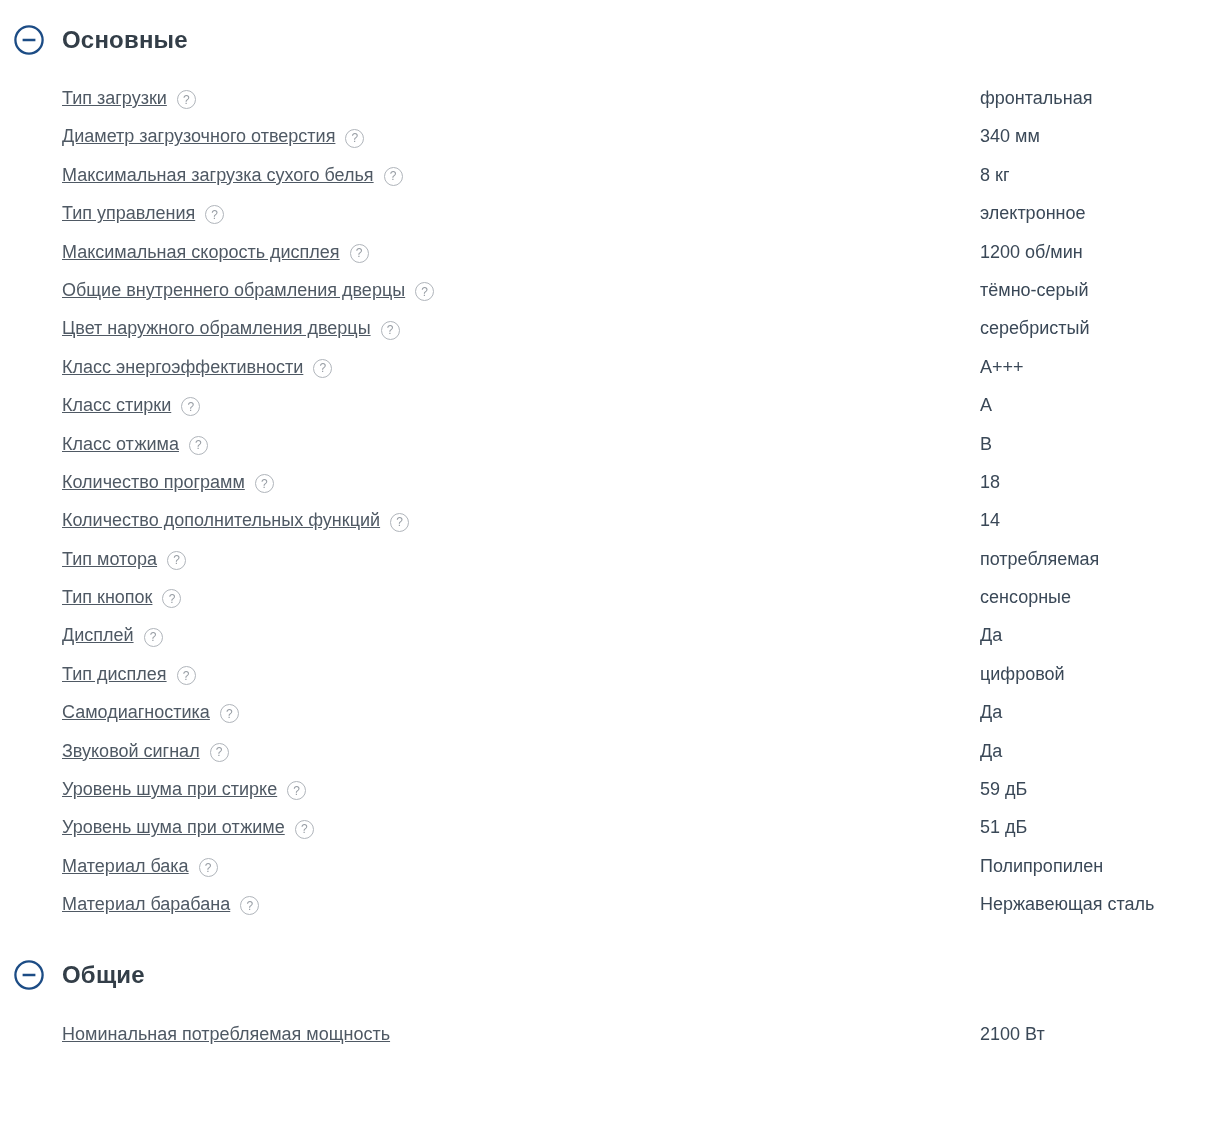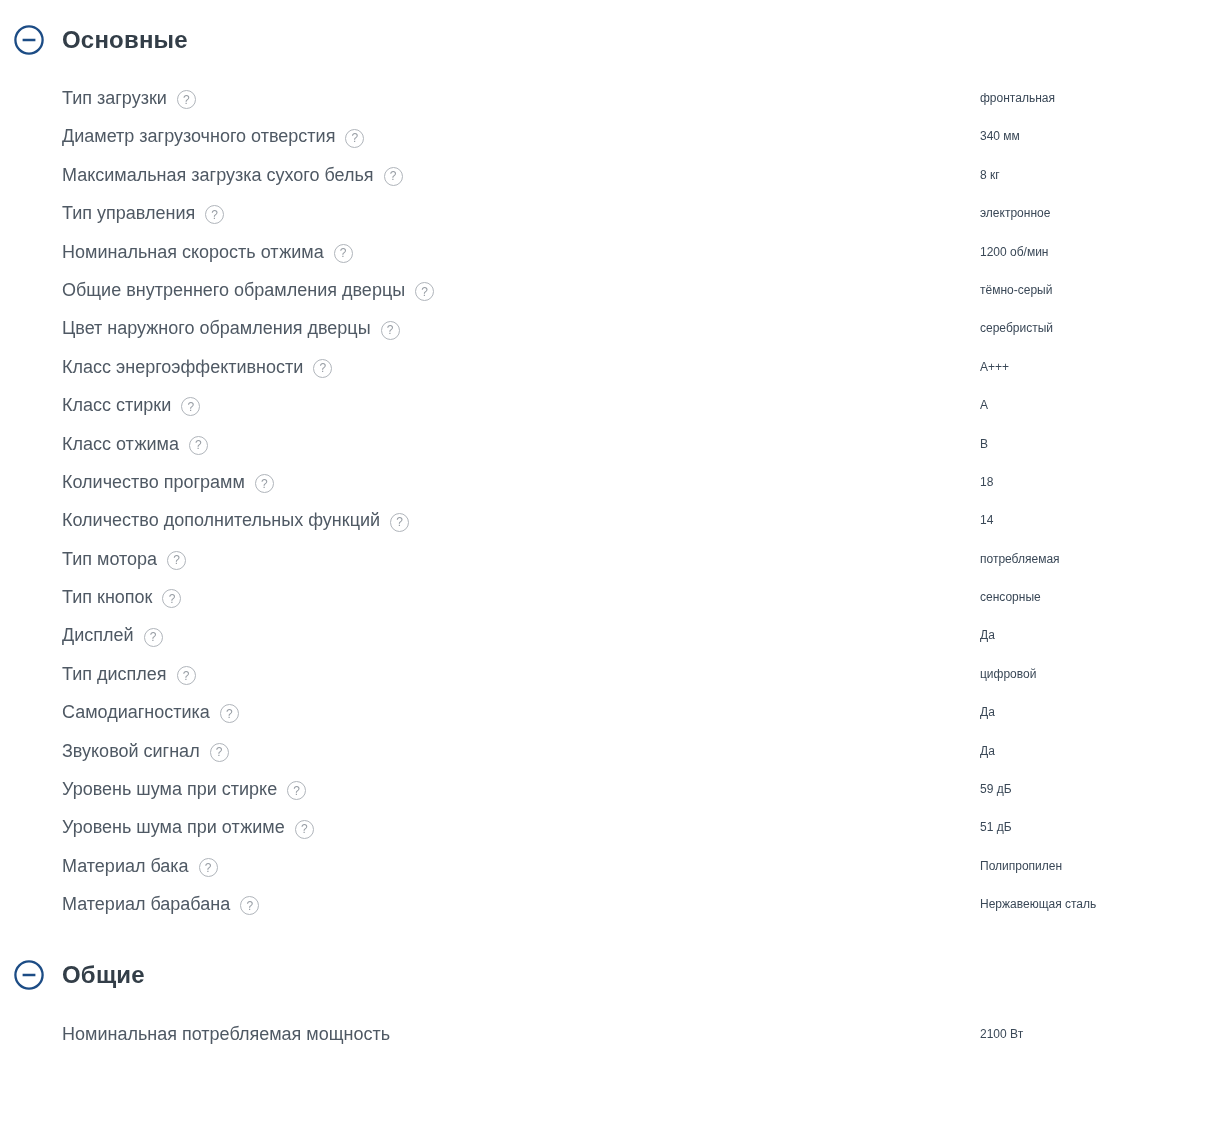--- a/index.html
+++ b/index.html
@@ -63,20 +63,21 @@
     width: 918px;
     flex: 0 0 auto;
     display: flex;
     align-items: center;
   }
   .spec-label {
     font-size: 18px;
     color: #4f5964;
     line-height: 38.4px;
     white-space: nowrap;
+    text-decoration: underline;
   }
   .help-icon {
     width: 19px;
     height: 19px;
     margin-left: 10px;
     margin-top: 3px;
     border: 1px solid #b0b5bb;
     border-radius: 50%;
     box-sizing: border-box;
     display: inline-flex;
@@ -86,21 +87,21 @@
     cursor: pointer;
     background: #ffffff;
   }
   .help-glyph {
     font-size: 12px;
     line-height: 1;
     color: #979da4;
     transform: translateY(-0.5px);
   }
   .spec-value {
-    font-size: 12px;
+    font-size: 18px;
     color: #3a4857;
     line-height: 38.4px;
     white-space: nowrap;
   }
 </style>
 </head>
 <body>
 
 <div class="page">
 
@@ -152,21 +153,21 @@
       <span class="spec-label">Тип управления</span>
       <span class="help-icon">
         <span class="help-glyph">?</span>
       </span>
     </div>
     <span class="spec-value">электронное</span>
   </div>
 
   <div class="spec-row">
     <div class="spec-left">
-      <span class="spec-label">Номинальная скорость отжима</span>
+      <span class="spec-label">Максимальная скорость дисплея</span>
       <span class="help-icon">
         <span class="help-glyph">?</span>
       </span>
     </div>
     <span class="spec-value">1200 об/мин</span>
   </div>
 
   <div class="spec-row">
     <div class="spec-left">
       <span class="spec-label">Общие внутреннего обрамления дверцы</span>

